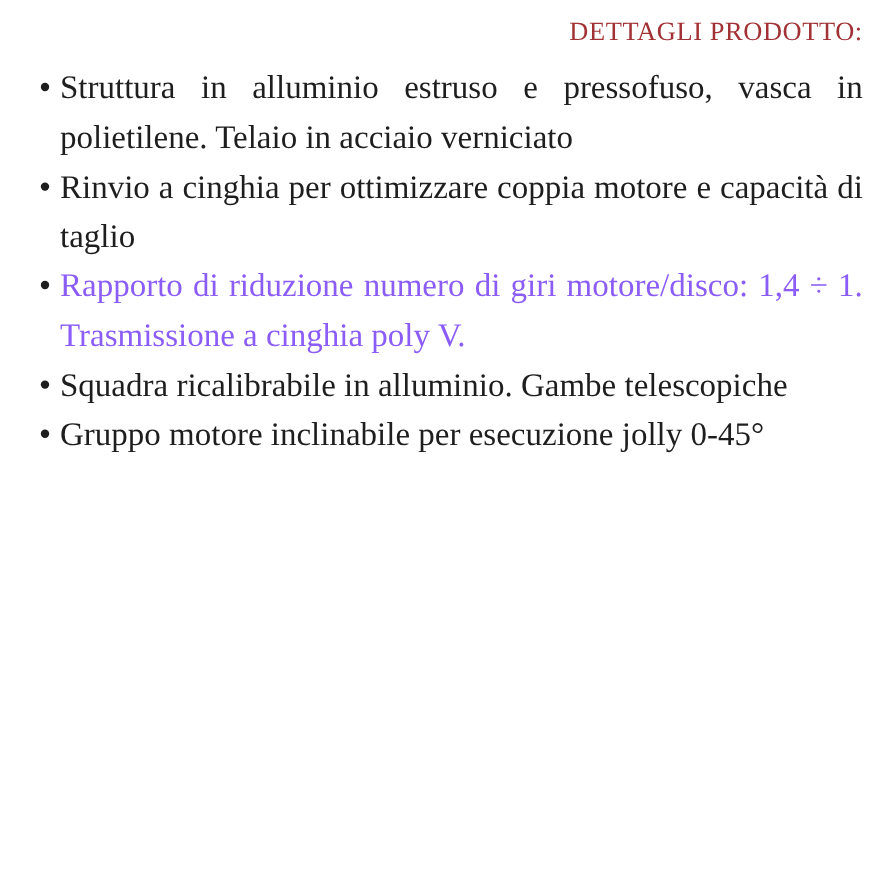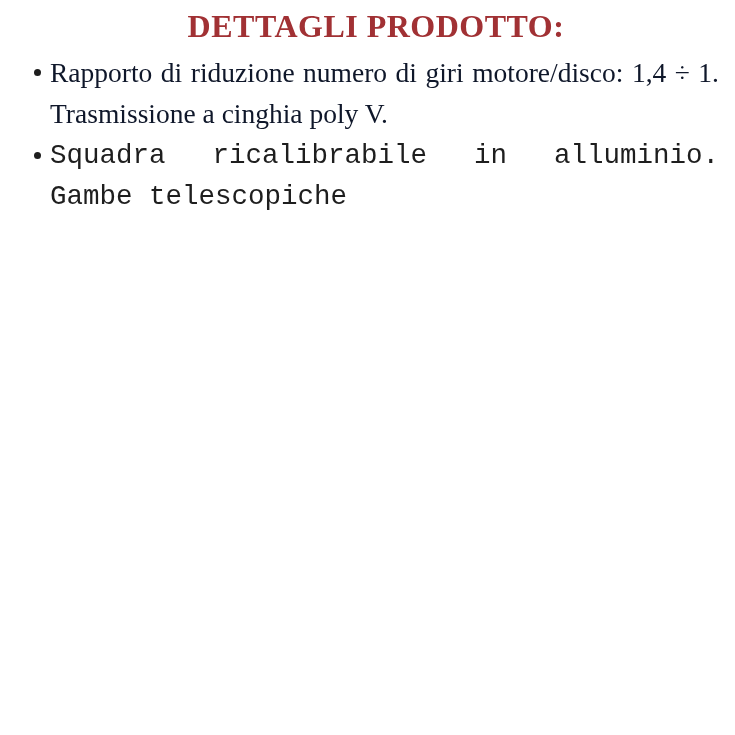--- a/index.html
+++ b/index.html
@@ -12,24 +12,24 @@
   }
   .page {
     box-sizing: border-box;
     width: 735px;
     height: 735px;
     padding: 6px 16px 0 33px;
     font-family: "Liberation Serif", "DejaVu Serif", serif;
   }
   .title {
     margin: 0;
-    font-size: 32px;
+    font-size: 22px;
     line-height: 40px;
-    font-weight: 700;
-    text-align: center;
+    font-weight: 400;
+    text-align: right;
     letter-spacing: 0.5px;
     
   }
   .bullet-list {
     list-style: none;
     margin: 6px 0 0 0;
     padding: 0;
   }
   .item {
     position: relative;
@@ -52,22 +52,34 @@
     display: inline;
   }
 </style>
 </head>
 <body style="background: rgb(255, 255, 255);">
 
 <div class="page">
   <h1 class="title" data-bind="page.title" data-bind-color="page.colors.title" style="color: rgb(161, 49, 52);">DETTAGLI PRODOTTO:</h1>
 
   <ul class="bullet-list">
-    <li class="item" data-bind-color="page.colors.text" style="color: #0f172a; font-family: Liberation Serif, serif;">
+    <li class="item" data-bind-color="page.colors.text" style="color: rgb(30, 30, 30);">
+      <span class="dot"></span>
+      <span class="txt" data-bind="page.bullets.0">Struttura in alluminio estruso e pressofuso, vasca in polietilene. Telaio in acciaio verniciato</span>
+    </li>
+    <li class="item" data-bind-color="page.colors.text" style="color: rgb(30, 30, 30);">
+      <span class="dot"></span>
+      <span class="txt" data-bind="page.bullets.1">Rinvio a cinghia per ottimizzare coppia motore e capacità di taglio</span>
+    </li>
+    <li class="item" data-bind-color="page.colors.text" style="color: #8b5cf6; font-family: Liberation Serif, serif;">
       <span class="dot"></span>
       <span class="txt" data-bind="page.bullets.2">Rapporto di riduzione numero di giri motore/disco: 1,4 ÷ 1. Trasmissione a cinghia poly V.</span>
     </li>
-    <li class="item" data-bind-color="page.colors.text" style="color: rgb(30, 30, 30); font-family: Liberation Mono, monospace;">
+    <li class="item" data-bind-color="page.colors.text" style="color: rgb(30, 30, 30);">
       <span class="dot"></span>
       <span class="txt" data-bind="page.bullets.3">Squadra ricalibrabile in alluminio. Gambe telescopiche</span>
+    </li>
+    <li class="item" data-bind-color="page.colors.text" style="color: rgb(30, 30, 30);">
+      <span class="dot"></span>
+      <span class="txt" data-bind="page.bullets.5">Gruppo motore inclinabile per esecuzione jolly 0-45°</span>
     </li>
   </ul>
 </div>
 
 </body></html>

